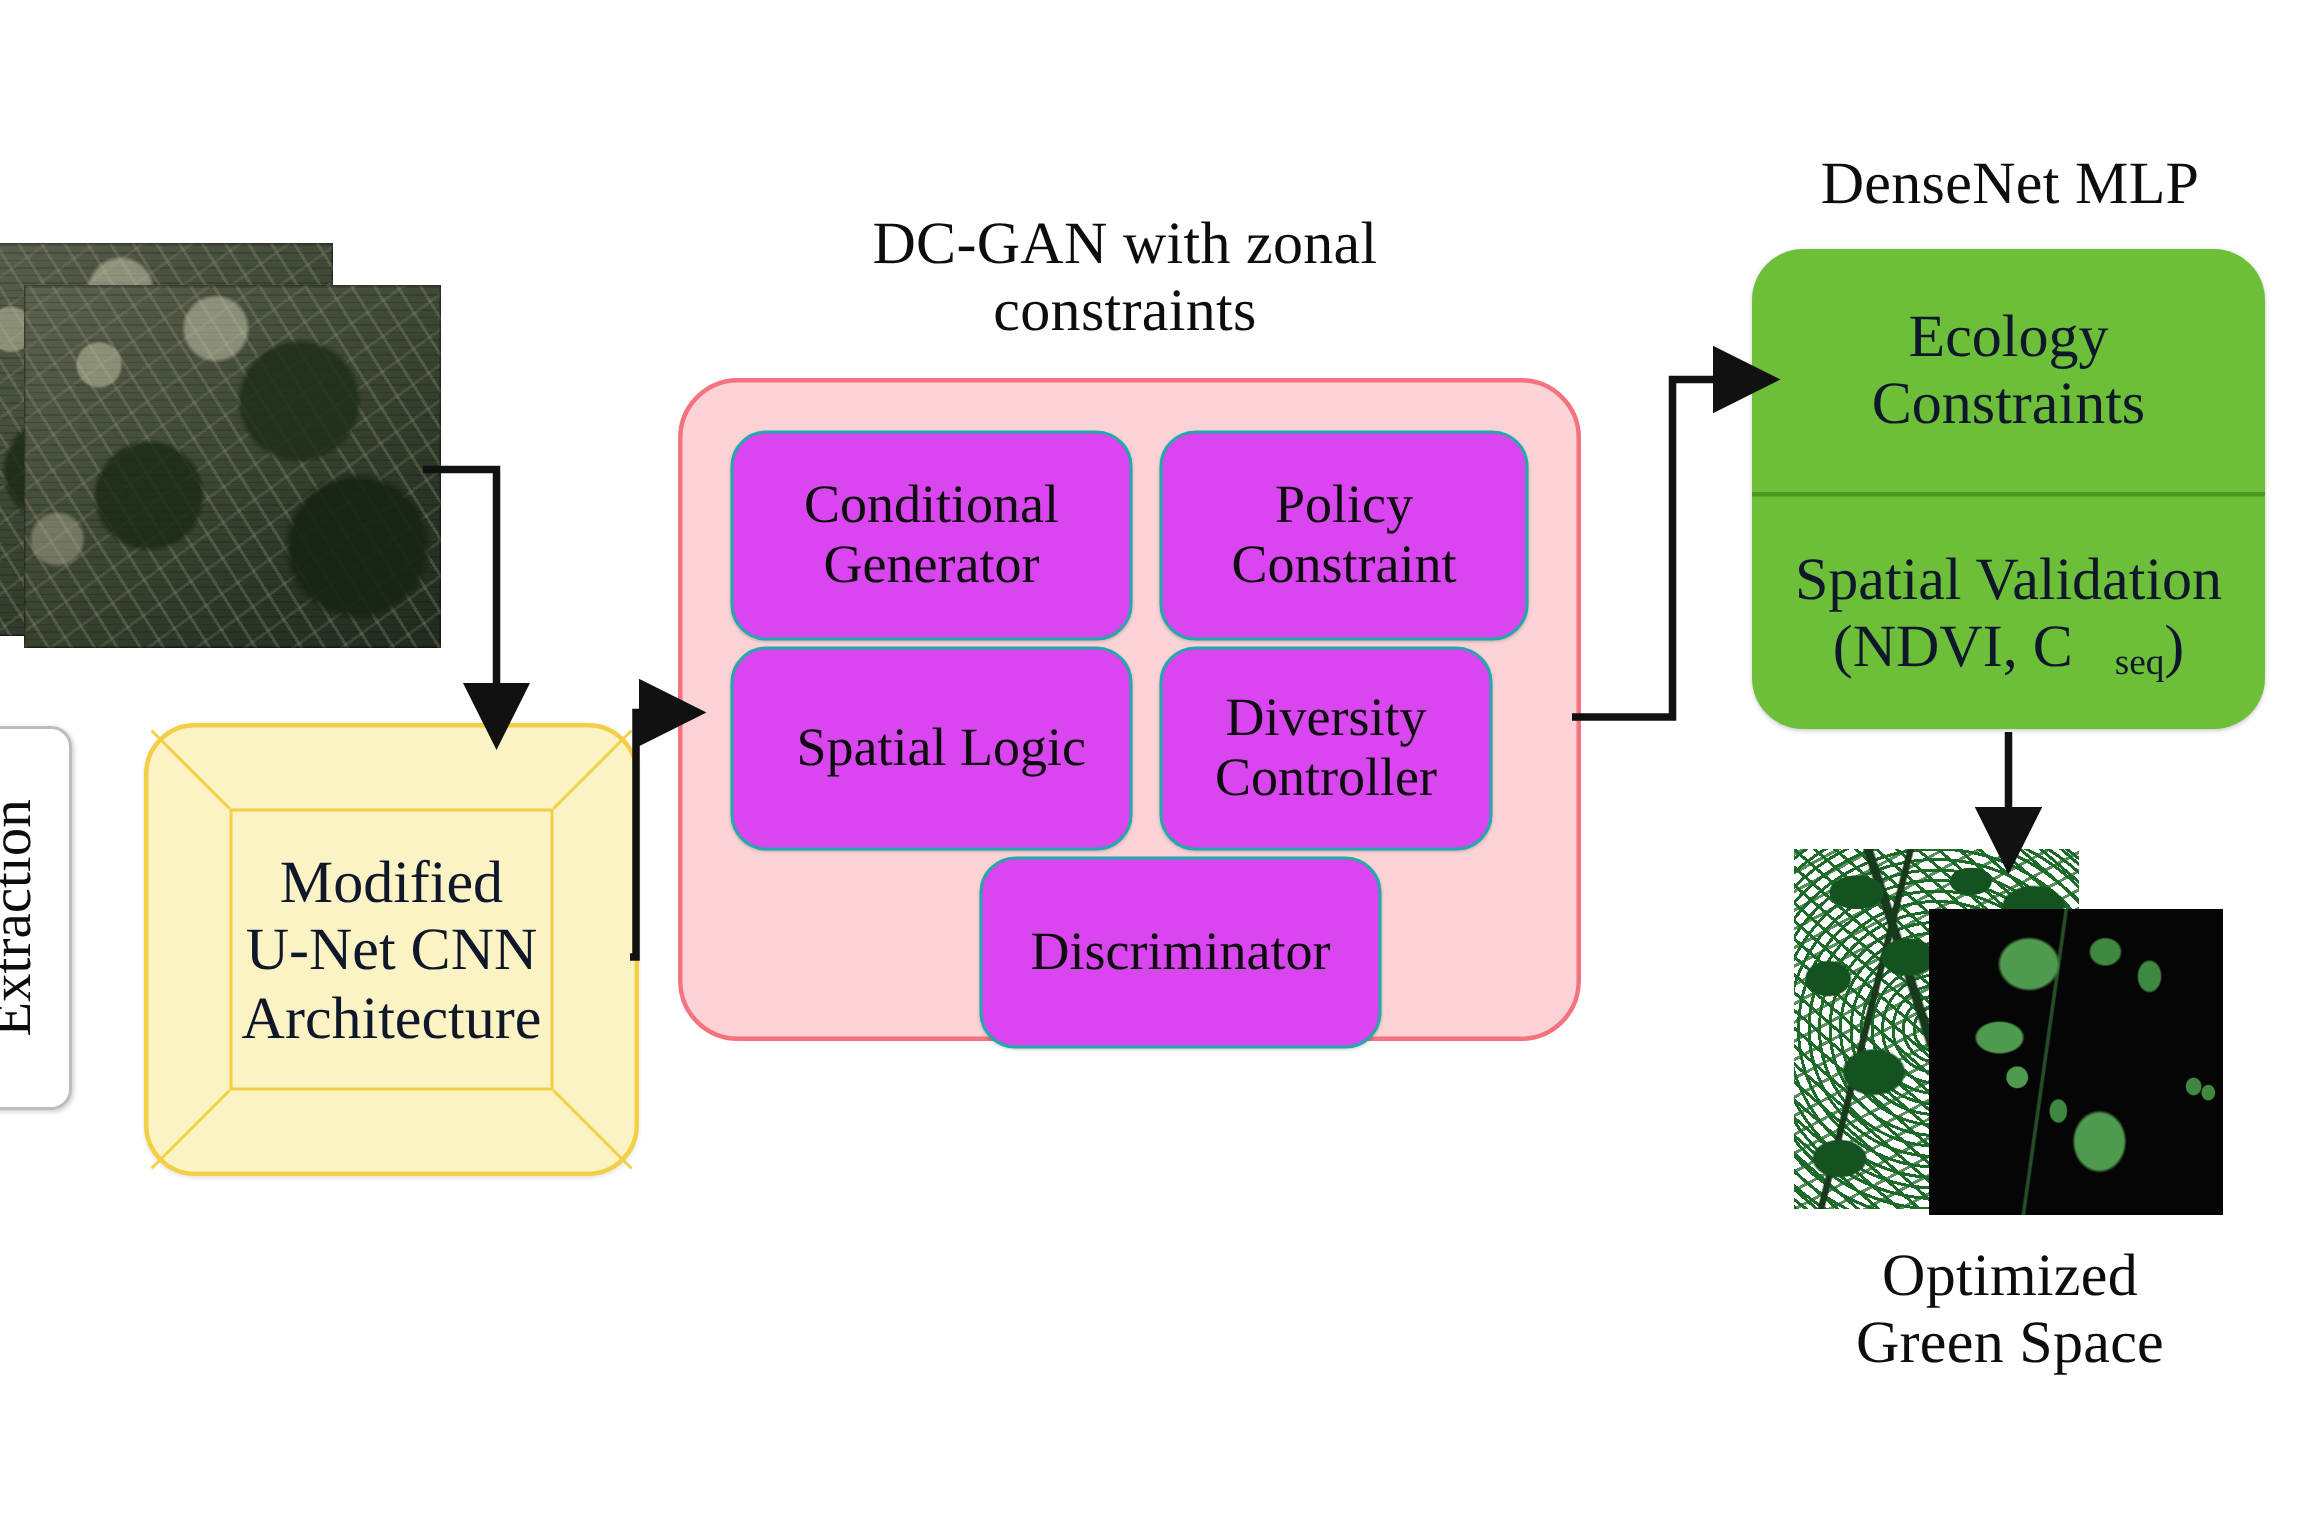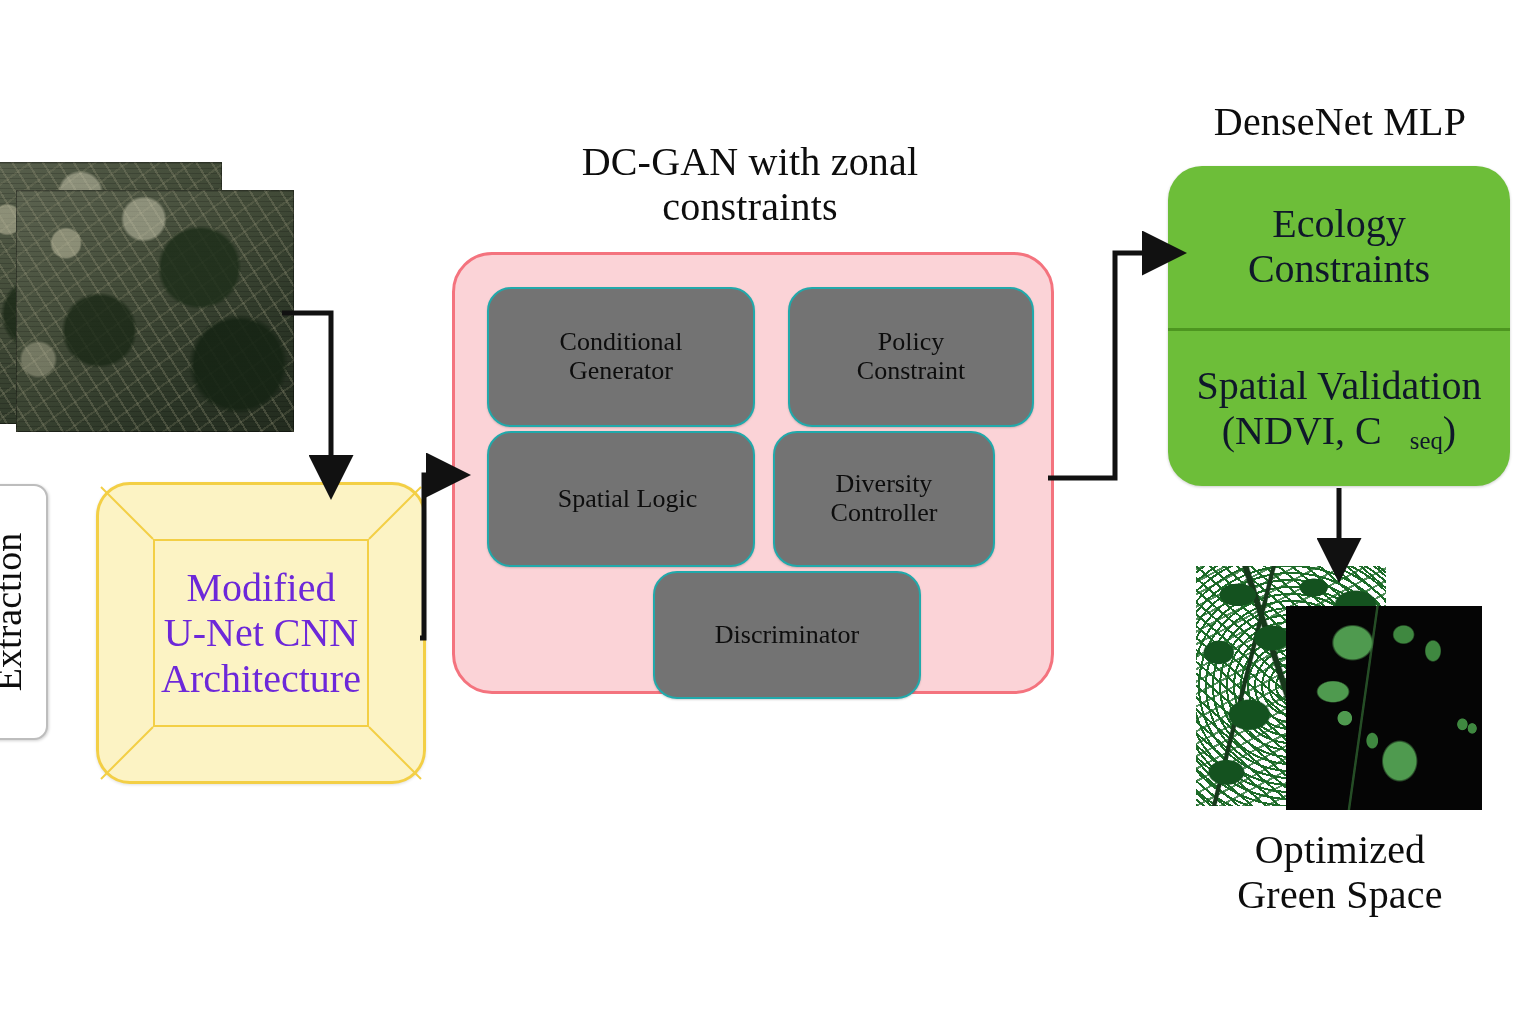--- a/index.html
+++ b/index.html
@@ -86,36 +86,36 @@
     box-sizing: border-box;
   }
   .bevel-diag { position: absolute; left: 0; top: 0; width: 100%; height: 100%; }
   .bevel-text {
     position: absolute;
     left: 0; top: 0; width: 100%; height: 100%;
     display: flex; align-items: center; justify-content: center;
     text-align: center;
     font-size: 40px;
     line-height: 1.14;
-    color: #6d28d9;
+    color: #0f172a;
   }
 
   
   .pink-container {
     background: #fbd3d7;
     border: 3px solid #f4737e;
     border-radius: 40px;
   }
 
   
   .cyan-box {
-    background: #737373;
+    background: #d946ef;
     border: 2px solid #21a9ab;
     border-radius: 24px;
-    font-size: 26px;
+    font-size: 36px;
     line-height: 1.1;
     color: #0d0d0d;
     box-shadow: 0 1px 2px rgba(0,0,0,0.18);
     padding: 0 6px;
     box-sizing: border-box;
   }
 
   
   .green-box {
     background: #6dbe39;
@@ -221,21 +221,21 @@
 
   <div class="abs pink-container" style="left:452px; top:252px; width:596px; height:436px;">
 
     <div class="abs cyan-box center-text" style="left:32px; top:32px; width:268px; height:140px;">
       <span>
         <span>Conditional</span><br>
         <span>Generator</span>
       </span>
     </div>
 
-    <div class="abs cyan-box center-text" style="left:318px; top:32px; width:246px; height:140px;margin-left:15px;">
+    <div class="abs cyan-box center-text" style="left:318px; top:32px; width:246px; height:140px;">
       <span>
         <span>Policy</span><br>
         <span>Constraint</span>
       </span>
     </div>
 
     <div class="abs cyan-box center-text" style="left:32px; top:176px; width:268px; height:136px;padding-left:19px;">
       <span>Spatial Logic</span>
     </div>
 

